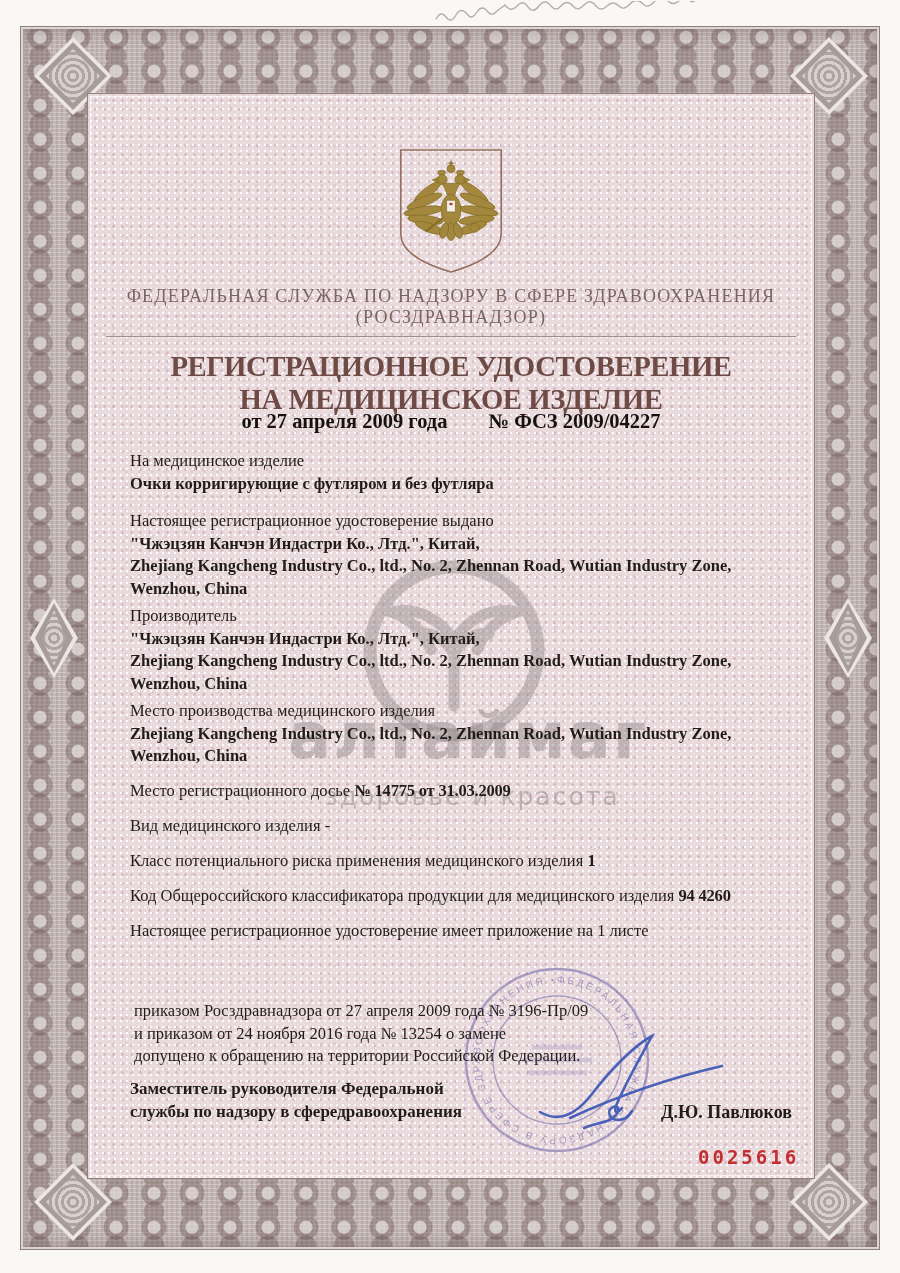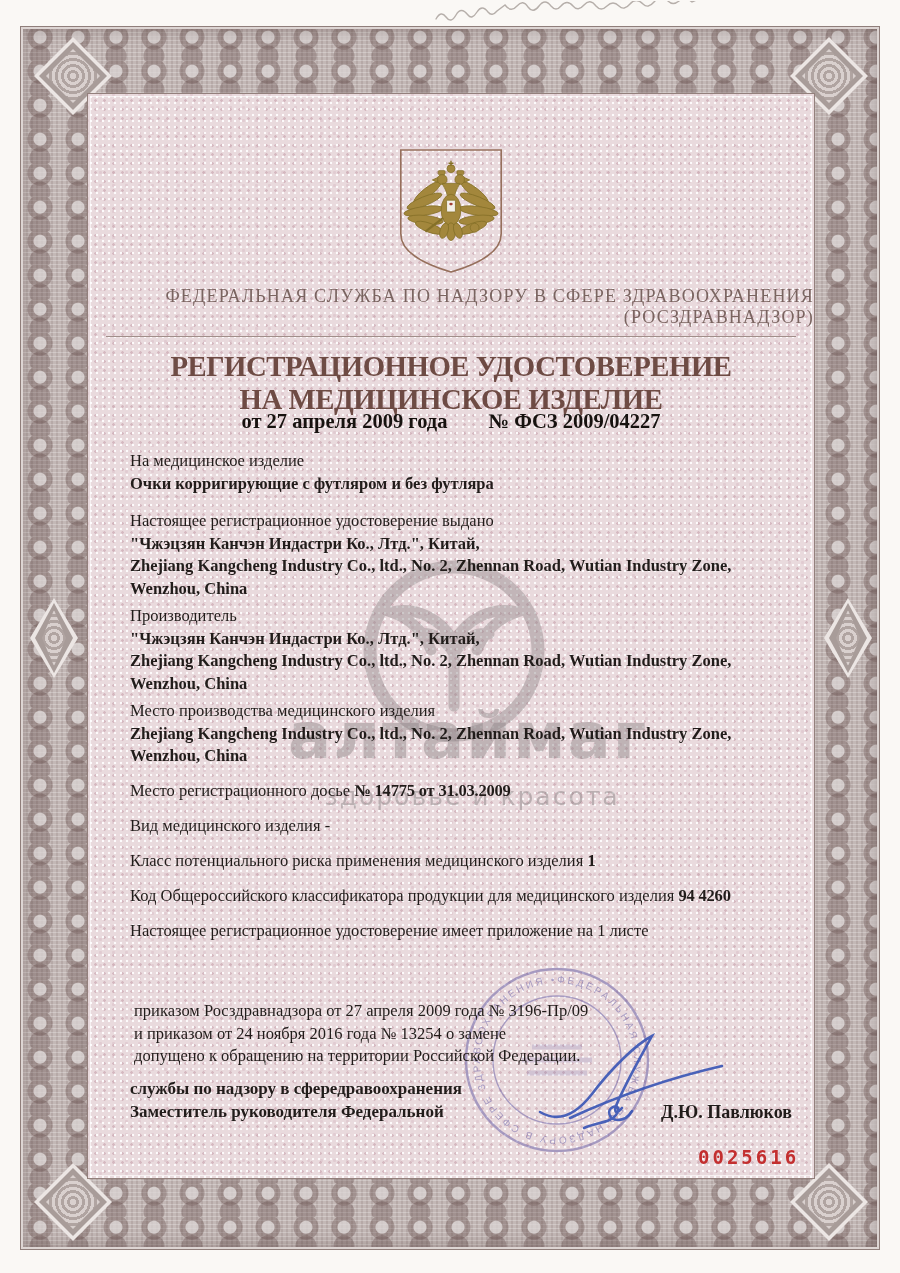--- a/index.html
+++ b/index.html
@@ -30,21 +30,21 @@
     border:1px solid #93807c;outline:1px solid rgba(255,255,255,.6);outline-offset:-4px;
     background-color:#e9dadd;
     background-image:
       radial-gradient(rgba(255,255,255,.9) 1px, rgba(255,255,255,0) 1.6px),
       radial-gradient(rgba(197,158,168,.55) 1px, rgba(197,158,168,0) 1.6px),
       radial-gradient(rgba(222,197,204,.7) 1.2px, rgba(222,197,204,0) 2px);
     background-size:6px 6px,9px 9px,13px 13px;background-position:0 0,3px 2px,6px 7px;
     overflow:hidden;}
   
   .emblem{position:absolute;left:302px;top:53px;width:122px;height:128px;z-index:2;}
-  .agency{position:absolute;left:0;top:192px;width:100%;text-align:right;z-index:2;
+  .agency{position:absolute;left:0;top:192px;width:100%;text-align:center;z-index:2;
           color:#7a6460;font-size:18px;line-height:21px;letter-spacing:1.2px;}
   .separator{position:absolute;left:18px;right:18px;top:242px;border-top:1px solid #a18e8a;z-index:2;}
   .cert-title{position:absolute;left:0;top:255px;width:100%;text-align:center;z-index:2;
           color:#6e4b44;font-weight:bold;font-size:30px;line-height:33px;
           transform:scaleX(.96);letter-spacing:-.5px;}
   .dateline{position:absolute;left:0;top:316px;width:100%;text-align:center;z-index:2;
           color:#17120f;font-weight:bold;font-size:20.5px;}
   .dateline .numpart{margin-left:36px;}
   
   .para{position:absolute;left:42px;right:16px;z-index:2;color:#211c1a;
@@ -205,22 +205,22 @@
         </text>
         <path d="M60,95 h70 M65,108 h60 M70,82 h50" stroke="#6f64a8" stroke-width="5" opacity=".35"></path>
       </svg>
 
       <svg class="signature" viewBox="0 0 214 112">
         <path d="M14,80 C34,92 52,80 66,62 C84,38 110,12 126,4 C114,26 98,54 90,74 C88,80 90,83 96,76 M44,86 C70,74 126,50 196,34 M58,96 c14,-6 26,-5 32,-13 c4,-6 2,-10 -3,-8 c-7,3 -4,13 5,13 c7,0 11,-4 14,-9" fill="none" stroke="#3b57b5" stroke-width="2.6" stroke-linecap="round" opacity=".92"></path>
       </svg>
 
       <div class="signoff">
         <div class="lines">
+          <div>Заместитель руководителя Федеральной</div>
           <div>службы по надзору в сфередравоохранения</div>
-          <div>Заместитель руководителя Федеральной</div>
         </div>
         <div class="signer">Д.Ю. Павлюков</div>
       </div>
 
       <div class="serial">0025616</div>
 
     </div>
   </div>
 </div>
 

